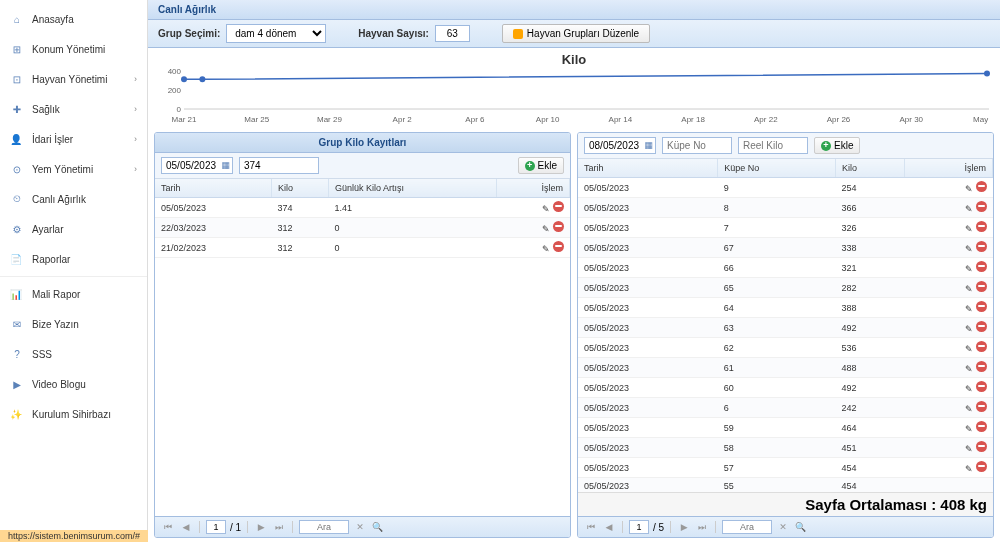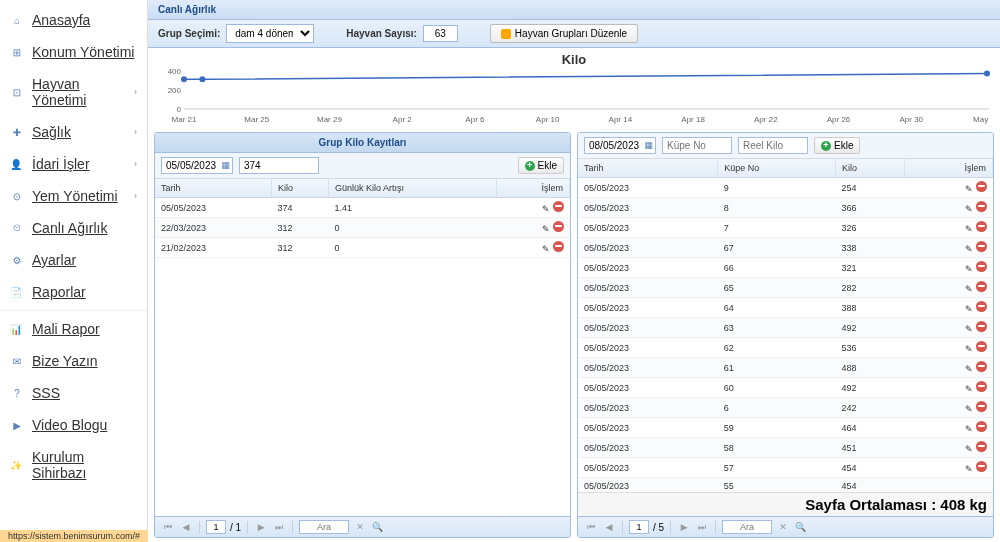--- a/index.html
+++ b/index.html
@@ -1,29 +1,29 @@
 <!DOCTYPE html>
 <html><head>
 <meta charset="utf-8">
 <style>
 * { margin: 0; padding: 0; box-sizing: border-box; }
 body { font-family: Arial, Helvetica, sans-serif; font-size: 10px; background: #fff; width: 1000px; height: 542px; overflow: hidden; }
 .page { display: flex; height: 100%; }
 .sidebar { width: 148px; background: #fff; border-right: 1px solid #ddd; padding-top: 4px; }
 .side-item { display: flex; align-items: center; padding: 8px 10px; cursor: pointer; color: #444; }
 .side-icon { width: 14px; height: 14px; margin-right: 8px; display: inline-flex; align-items: center; justify-content: center; color: #5b82b8; }
-.side-label { font-size: 14px; color: #333; flex: 1; text-decoration: underline; }
+.side-label { font-size: 10px; color: #333; flex: 1; }
 .side-arrow { font-size: 9px; color: #888; }
 .side-sep { height: 1px; background: #eee; margin: 2px 0; }
 .main { flex: 1; display: flex; flex-direction: column; }
 .title-bar { background: linear-gradient(#e1ecfa, #c9ddf4); padding: 4px 10px; font-size: 10px; font-weight: bold; color: #1f4c86; border-bottom: 1px solid #a3bde0; }
 .toolbar { background: linear-gradient(#e8f1fb, #d6e6f7); padding: 4px 10px; display: flex; align-items: center; gap: 6px; border-bottom: 1px solid #a3bde0; }
 .toolbar label { font-size: 10px; font-weight: bold; color: #333; }
 .toolbar select, .toolbar input[type=text] { font-size: 10px; padding: 2px 4px; border: 1px solid #9db9df; background: #fff; }
-.toolbar select { width: 88px; }
+.toolbar select { width: 100px; }
 .toolbar input { width: 35px; text-align: center; }
 .tool-btn { background: linear-gradient(#fdfdfd,#ebebeb); border: 1px solid #bbb; padding: 3px 10px; font-size: 10px; cursor: pointer; display: inline-flex; align-items: center; gap: 4px; border-radius: 2px; }
 .tool-btn .ico { width: 10px; height: 10px; background: orange; border-radius: 2px; }
 .chart-area { padding: 4px 10px 2px 10px; }
 .chart-title { text-align: center; font-size: 13px; font-weight: bold; color: #333; margin-bottom: 2px; }
 .chart-svg { width: 100%; height: 55px; }
 .panels { flex: 1; display: flex; gap: 6px; padding: 4px 6px; overflow: hidden; }
 .panel { flex: 1; border: 1px solid #a3bde0; display: flex; flex-direction: column; background: #fff; border-radius: 3px; overflow: hidden; }
 .panel-hd { background: linear-gradient(#d7e6f7,#c3d8ef); text-align: center; font-size: 10px; font-weight: bold; color: #1f4c86; padding: 4px; border-bottom: 1px solid #a3bde0; }
 .panel-toolbar { background: #f1f6fc; padding: 4px 6px; display: flex; gap: 6px; align-items: center; border-bottom: 1px solid #d0dceb; }

